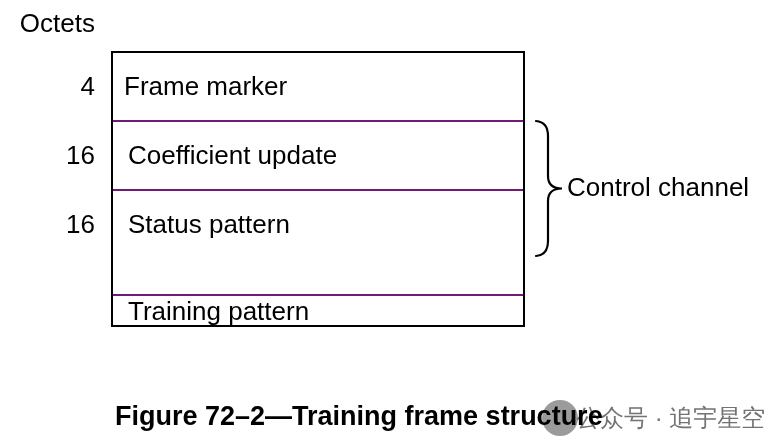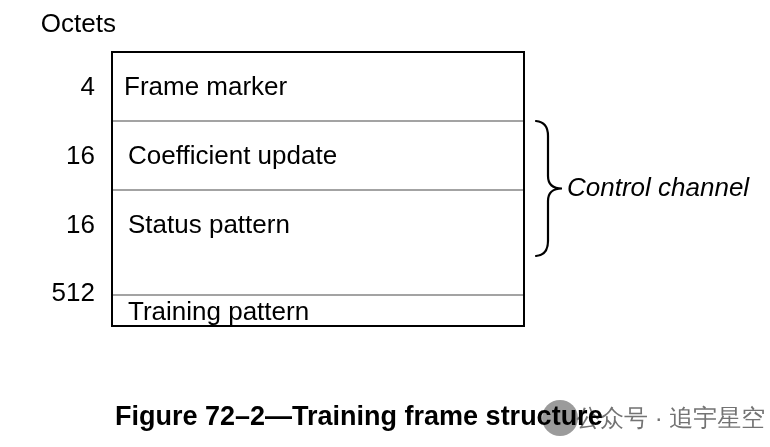--- a/index.html
+++ b/index.html
@@ -20,21 +20,20 @@
   
   .octets-header {
     position: absolute;
     left: 0;
     top: 9px;
     width: 95px;
     text-align: right;
     font-size: 26px;
     line-height: 28px;
     white-space: nowrap;
-    margin-left: 21px;
   }
   .octet-count {
     position: absolute;
     left: 0;
     width: 95px;
     text-align: right;
     font-size: 26px;
     line-height: 30px;
     white-space: nowrap;
   }
@@ -60,21 +59,21 @@
     flex: none;
     height: 67px;
     display: flex;
     align-items: center;
     padding-left: 11px;
     font-size: 26px;
     box-sizing: border-box;
     white-space: nowrap;
   }
   .frame-row + .frame-row {
-    border-top: 2px solid #a3a3a3;
+    border-top: 2px solid #701a75;
     height: 69px;
     padding-left: 15px;
   }
   .frame-row:last-child {
     flex: 1;
     margin-top: 36px;
   }
 
   
   .brace-wrap {
@@ -89,21 +88,20 @@
     width: 100%;
     height: 100%;
   }
   .control-channel-label {
     position: absolute;
     left: 567px;
     top: 172px;
     font-size: 26px;
     line-height: 30px;
     white-space: nowrap;
-    font-style: italic;
   }
 
   
   .figure-caption {
     position: absolute;
     left: 115px;
     top: 400px;
     font-size: 27px;
     line-height: 33px;
     font-weight: bold;
@@ -137,21 +135,20 @@
 </head>
 <body>
 
 <div class="canvas">
 
   <div class="octets-header">Octets</div>
 
   <div class="octet-count n0">4</div>
   <div class="octet-count n1">16</div>
   <div class="octet-count n2">16</div>
-  <div class="octet-count n3">512</div>
 
   <div class="frame-box">
     <div class="frame-row">
       <span>Frame marker</span>
     </div>
     <div class="frame-row">
       <span>Coefficient update</span>
     </div>
     <div class="frame-row">
       <span>Status pattern</span>

